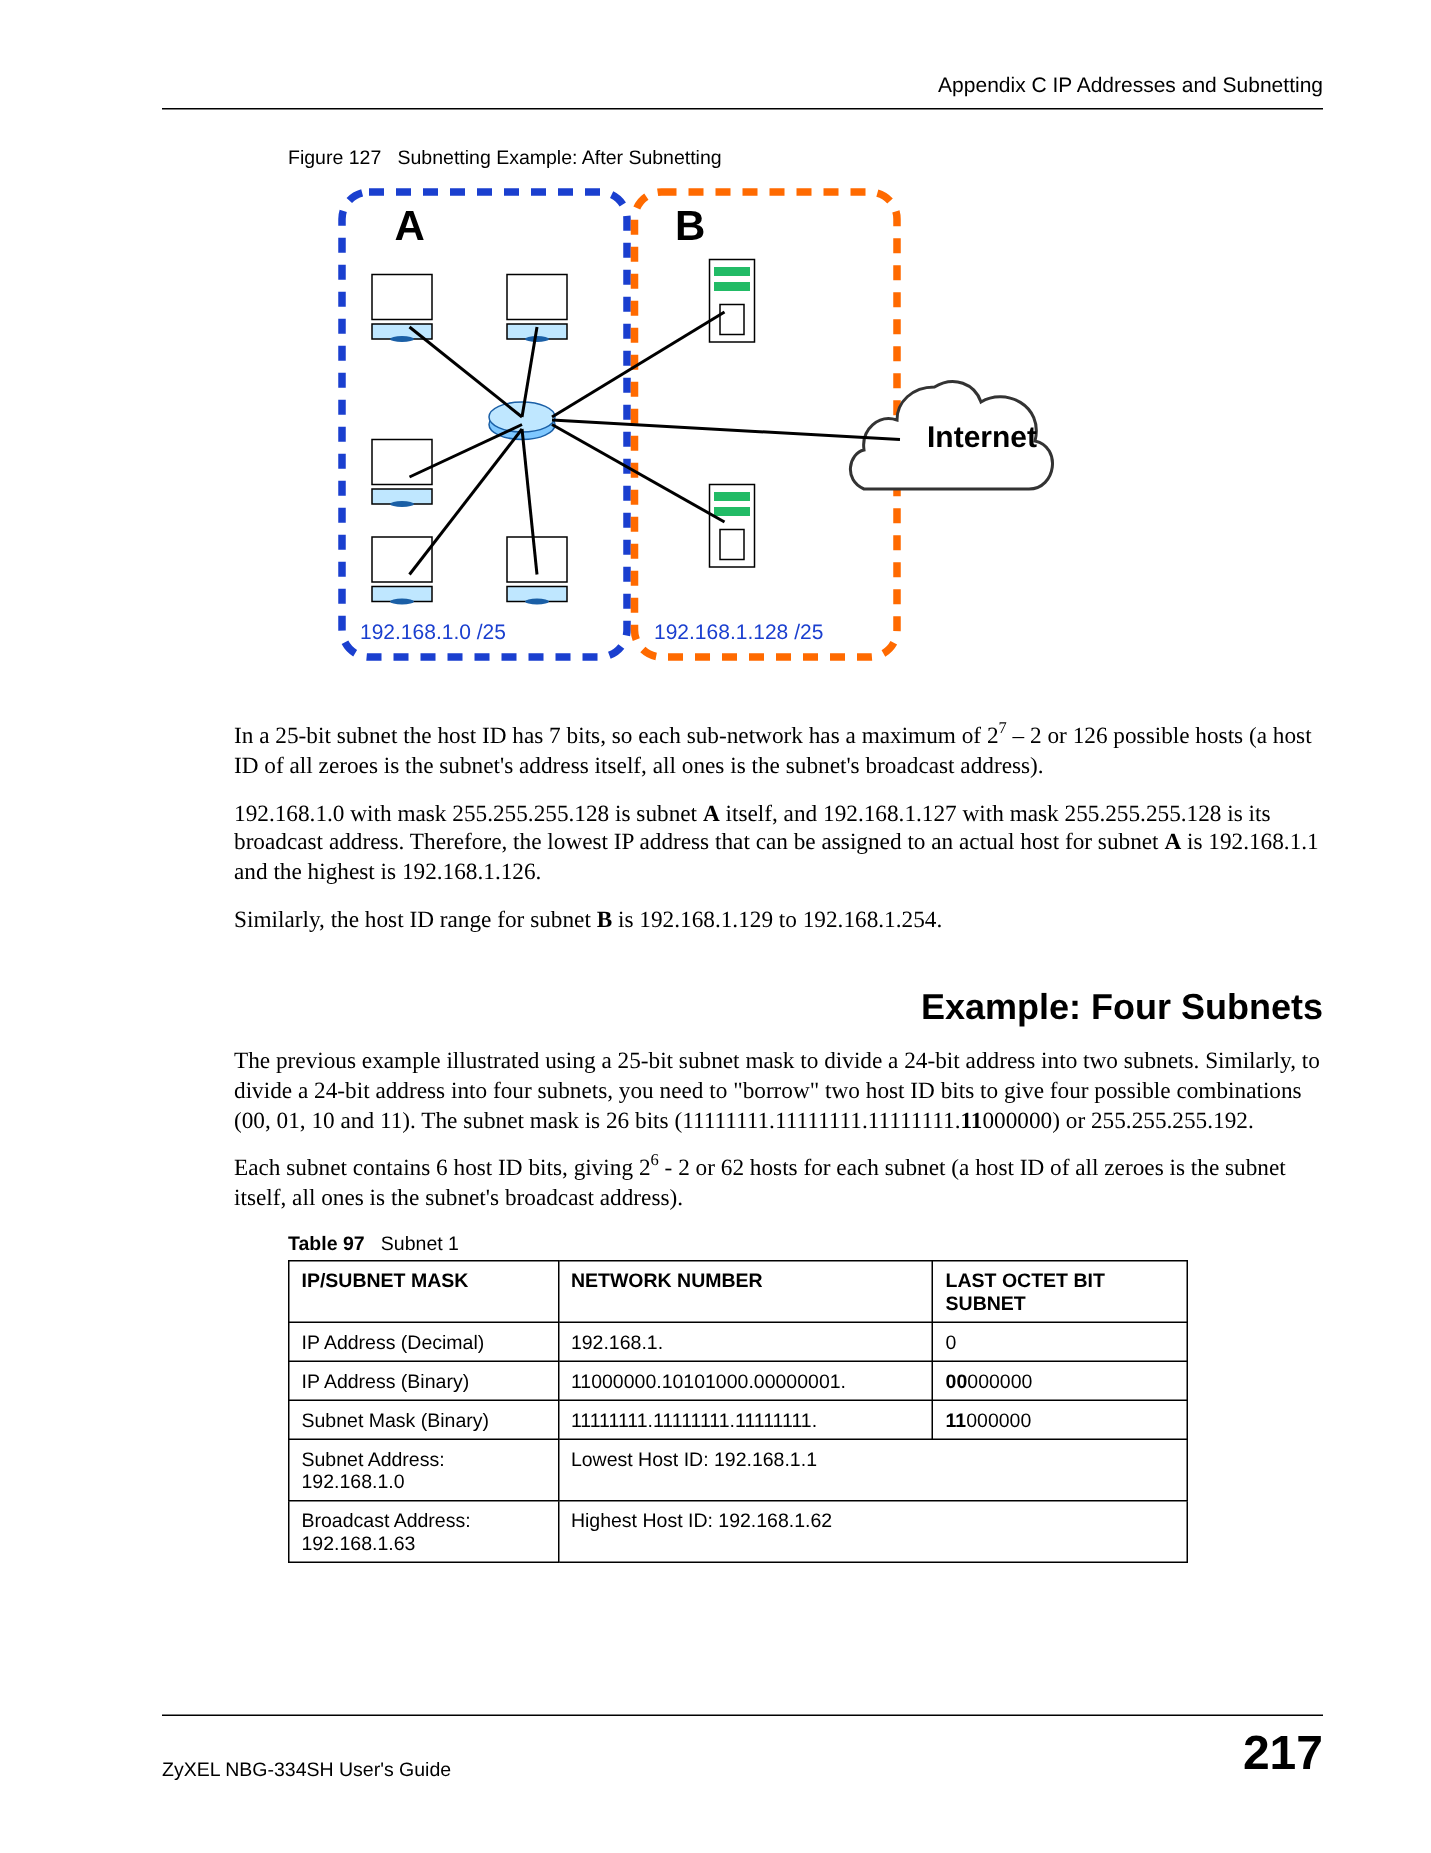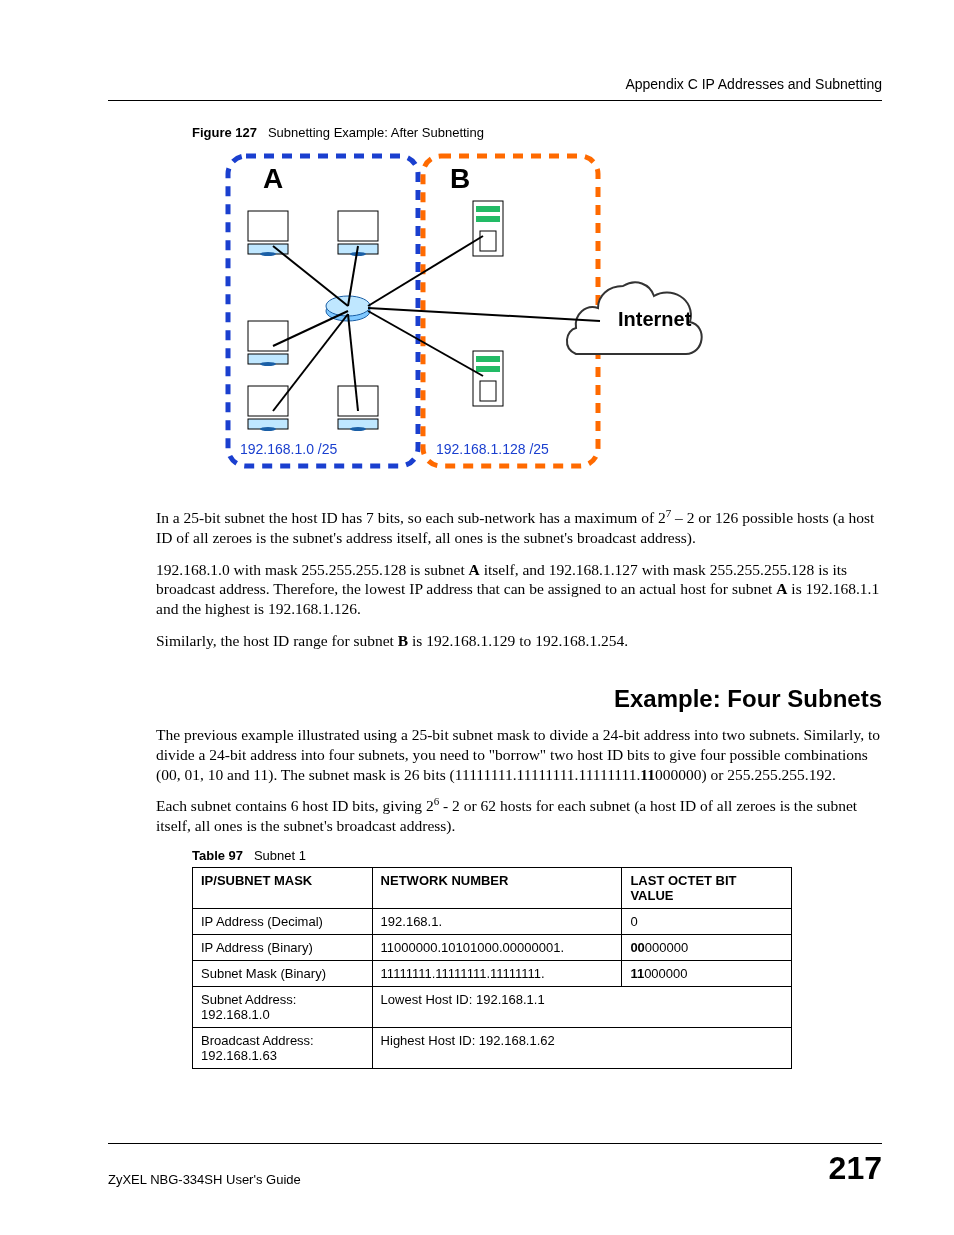--- a/index.html
+++ b/index.html
@@ -8,41 +8,41 @@
     background: #fff;
     font-family: "Times New Roman", Times, serif;
     font-size: 15px;
     color: #000;
   }
   .page {
     width: 954px;
     height: 1235px;
     position: relative;
     box-sizing: border-box;
-    padding: 76px 72px 40px 108px;
+    padding: 48px 72px 40px 108px;
   }
   .running-head {
     text-align: right;
     font-size: 14px;
     font-family: Arial, Helvetica, sans-serif;
     color: #000;
     padding-bottom: 8px;
   }
   hr.rule {
     border: none;
     border-top: 1.5px solid #000;
     margin: 0 0 24px 0;
   }
   .figcap {
     font-family: Arial, Helvetica, sans-serif;
     font-size: 13px;
     margin-left: 84px;
     margin-bottom: 6px;
   }
-  .figcap b { font-weight: bold; }
+  .figcap b { font-weight: normal; }
   .figure-wrap {
     margin-left: 110px;
     margin-bottom: 18px;
   }
   .body-text {
     margin-left: 48px;
     margin-right: 0;
     font-size: 15.5px;
     line-height: 1.28;
   }
@@ -238,21 +238,21 @@
   <table class="subnet">
     <colgroup>
         <col style="width:180px">
         <col style="width:250px">
         <col style="width:170px">
       </colgroup>
     <tbody>
         <tr>
       <th>IP/SUBNET MASK</th>
       <th>NETWORK NUMBER</th>
-      <th>LAST OCTET BIT VALUE</th>
+      <th>LAST OCTET BIT SUBNET</th>
     </tr>
     <tr>
       <td>IP Address (Decimal)</td>
       <td>192.168.1.</td>
       <td>0</td>
     </tr>
     <tr>
       <td>IP Address (Binary)</td>
       <td>11000000.10101000.00000001.</td>
       <td><b>00</b><span>000000</span></td>

